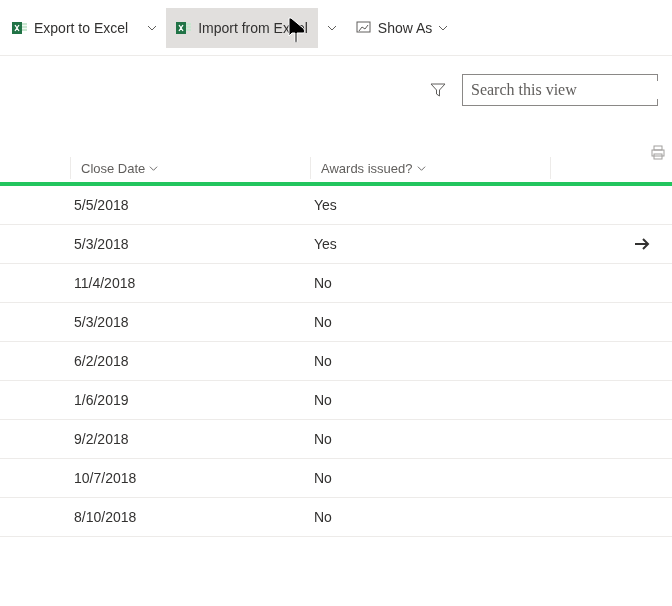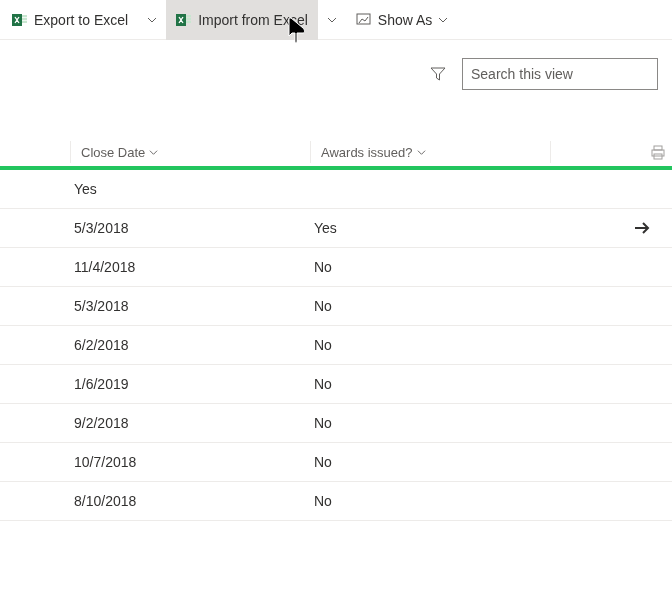--- a/index.html
+++ b/index.html
@@ -8,21 +8,21 @@
       font-size: 14px;
       color: #323130;
       background: #fff;
       width: 672px;
       height: 606px;
       overflow: hidden;
     }
     .toolbar {
       display: flex;
       align-items: center;
-      height: 40px;
+      height: 56px;
       border-bottom: 1px solid #edebe9;
       padding-left: 2px;
     }
     .tb-item {
       display: flex;
       align-items: center;
       height: 40px;
       padding: 0 10px;
       cursor: pointer;
       gap: 6px;
@@ -56,23 +56,23 @@
       height: 32px;
       border: 1px solid #8a8886;
       display: flex;
       align-items:center;
       padding: 0 8px;
     }
     .search-box input {
       border: none;
       outline: none;
       flex: 1;
-      font-size: 14px;
+      font-size: 16px;
       color: #605e5c;
-      font-family: Liberation Sans, sans-serif;
+      font-family: Liberation Serif, serif;
     }
     .search-box input::placeholder { color: #605e5c; }
     .grid {
       margin-top: 40px;
     }
     .col-headers {
       display: grid;
       grid-template-columns: 70px 240px 240px 1fr;
       border-bottom: 4px solid #22c55e;
       height: 32px;
@@ -204,20 +204,21 @@
       <span>Awards issued?</span>
       <svg width="9" height="9" viewBox="0 0 10 10">
           <path d="M1 3 L5 7 L9 3" stroke="#605e5c" stroke-width="1" fill="none"></path>
         </svg>
     </div>
     <div class="hdr-last"></div>
   </div>
   <div id="rows">
       <div class="row">
         <div></div>
+        <div class="cell">5/5/2018</div>
         <div class="cell">Yes</div>
         <div class="cell-action"></div>
       </div>
       <div class="row">
         <div></div>
         <div class="cell">5/3/2018</div>
         <div class="cell">Yes</div>
         <div class="cell-action">
           <div class="action-icon">
             <svg width="18" height="18" viewBox="0 0 18 18">

